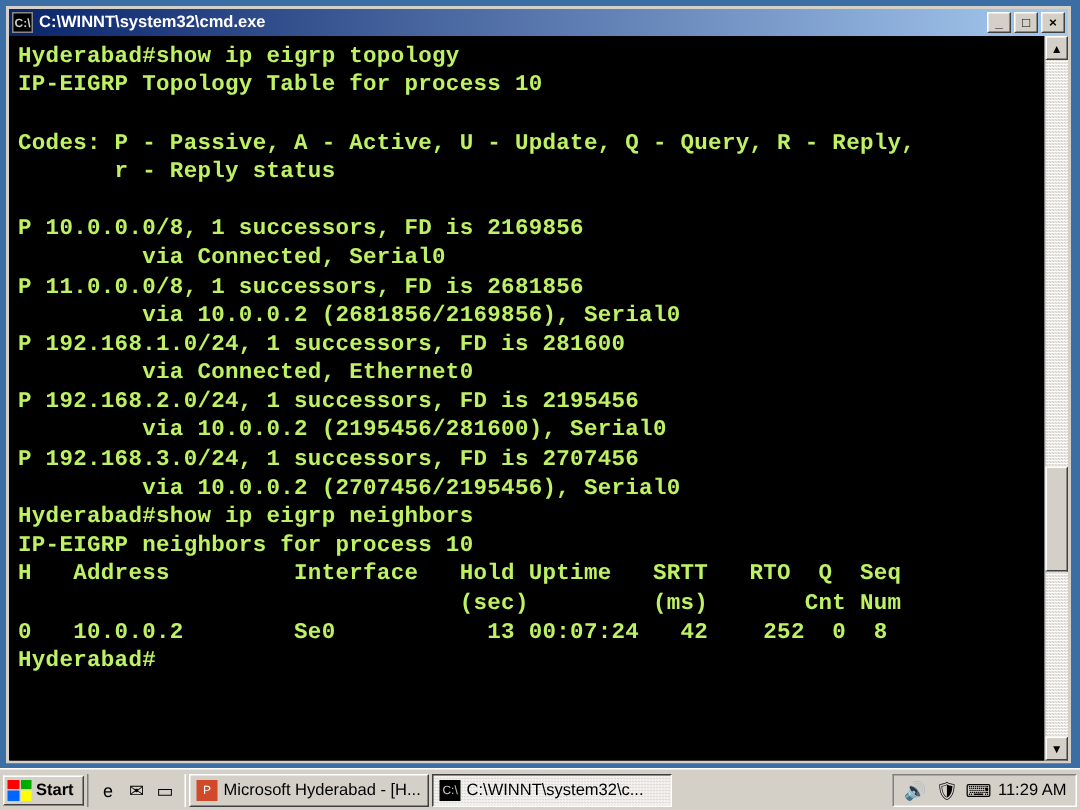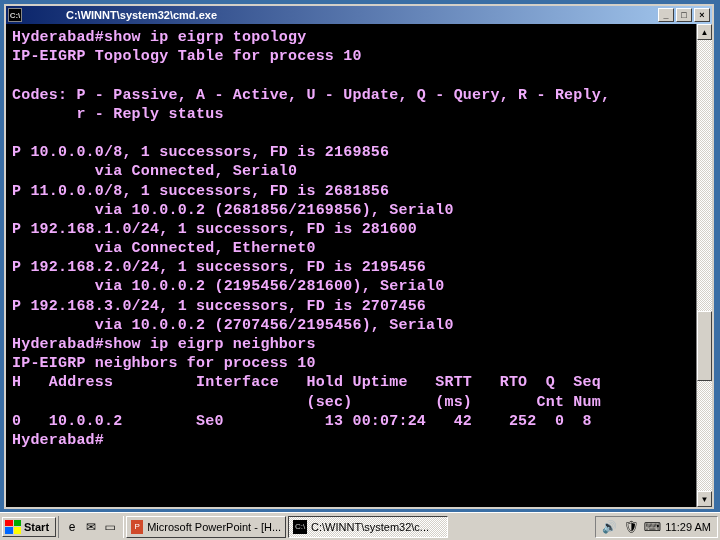--- a/index.html
+++ b/index.html
@@ -37,21 +37,21 @@
     height: 14px;
     background: #000;
     color: #ccc;
     font-size: 8px;
     display: flex;
     align-items: center;
     justify-content: center;
     margin-right: 4px;
     border: 1px solid #888;
   }
-  .titlebar .title { flex: 1; white-space: nowrap; overflow: hidden; margin-left: 40px; }
+  .titlebar .title { flex: 1; white-space: nowrap; overflow: hidden; }
   .win-btns { display: flex; gap: 2px; }
   .win-btn {
     width: 16px;
     height: 14px;
     background: #d4d0c8;
     border: 1px solid #fff;
     border-right-color: #404040;
     border-bottom-color: #404040;
     font-size: 9px;
     font-family: Arial, sans-serif;
@@ -59,21 +59,21 @@
     align-items: center;
     justify-content: center;
     color: #000;
     font-weight: bold;
     cursor: pointer;
   }
   .terminal {
     position: absolute;
     top: 18px; left: 0; right: 0; bottom: 0;
     background: #000;
-    color: #f0abfc;
+    color: #bef264;
     font-family: "Lucida Console", "Courier New", monospace;
     font-size: 15px;
     font-weight: bold;
     line-height: 1.28;
     padding: 4px 6px;
     white-space: pre;
     overflow: hidden;
     letter-spacing: 0.2px;
   }
   .scrollbar {
@@ -270,21 +270,21 @@
       </span>
     <span>Start</span>
   </div>
   <div class="ql">
     <div class="ql-icon">e</div>
     <div class="ql-icon">✉</div>
     <div class="ql-icon">▭</div>
   </div>
   <div class="task-btn ppt">
     <span class="ico">P</span>
-    <span>Microsoft PowerPoint - [H...</span>
+    <span>Microsoft Hyderabad - [H...</span>
   </div>
   <div class="task-btn active">
     <span class="ico">C:\</span>
     <span>C:\WINNT\system32\c...</span>
   </div>
   <div class="spacer"></div>
   <div class="systray">
     <div class="tray-icon">🔊</div>
     <div class="tray-icon">🛡</div>
     <div class="tray-icon">⌨</div>

